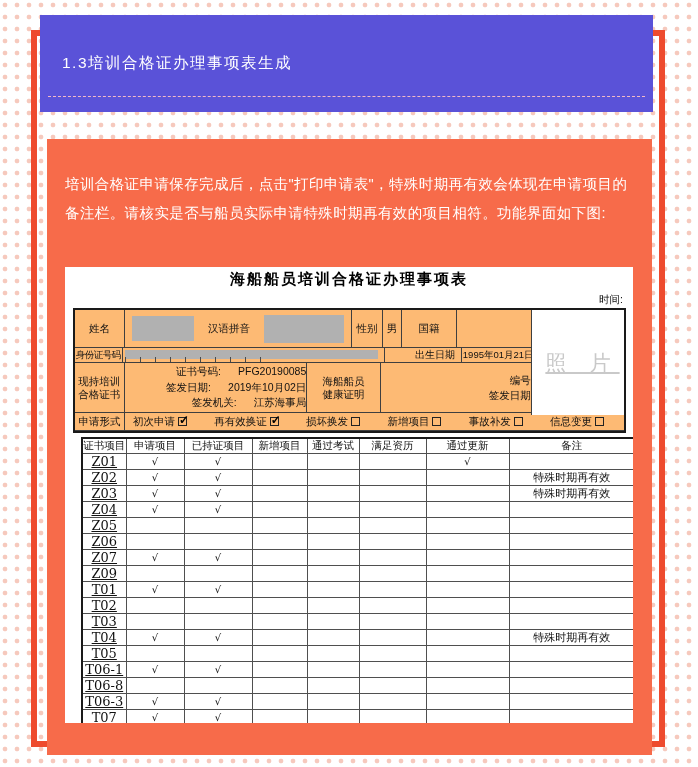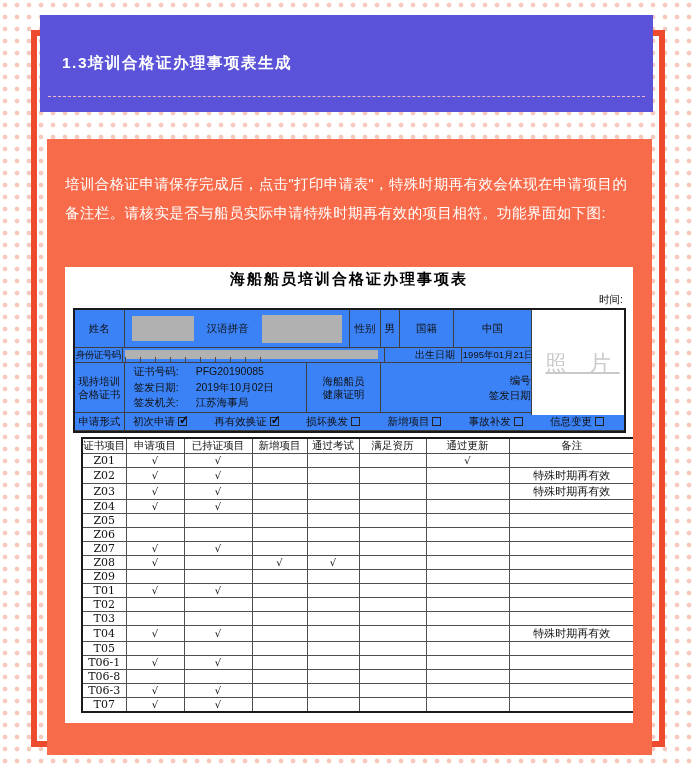--- a/index.html
+++ b/index.html
@@ -15,21 +15,21 @@
   .frame {
     position:absolute; left:31px; top:30px; width:634px; height:717px;
     border:6px solid #ee4b2e;
   }
   .header-box {
     position:absolute; left:40px; top:15px; width:613px; height:97px;
     background:#5a52d8;
   }
   .header-box h1 {
     margin:0; padding:38px 0 0 22px;
-    font-size:15.5px; font-weight:bold; color:#ffffff; letter-spacing:1.5px;
+    font-size:15.5px; font-weight:normal; color:#ffffff; letter-spacing:1.5px;
   }
   .header-dash {
     position:absolute; left:8px; right:8px; bottom:15px;
     border-top:1px dashed #f2b9c6;
   }
   .content-box {
     position:absolute; left:47px; top:139px; width:605px; height:616px;
     background:#f76b4a;
   }
   .intro {
@@ -40,60 +40,60 @@
     position:absolute; left:18px; top:128px; width:568px; height:456px;
     background:#ffffff; overflow:hidden;
   }
   .form-title {
     margin:3px 0 0; text-align:center;
     font-size:15px; font-weight:bold; letter-spacing:2px; color:#000;
   }
   .time-label { position:absolute; top:26px; right:10px; font-size:10.5px; }
 
   
-  .info { position:absolute; left:8px; top:41px; width:553px; border:2px solid #1a1a1a; font-size:10.5px; background:#3b82f6; }
+  .info { position:absolute; left:8px; top:41px; width:553px; border:2px solid #1a1a1a; font-size:10.5px; background:#fdba74; }
   .irow { display:flex; border-bottom:1px solid #3f3f3f; }
   .irow:last-child { border-bottom:none; }
   .ic { border-right:1px solid #3f3f3f; display:flex; align-items:center; justify-content:center; position:relative; overflow:hidden; }
   .ic.last { border-right:none; }
   .r1 { height:38px; } .r2 { height:15px; } .r3 { height:50px; } .r4 { height:18px; }
   .w50{width:50px;} .w227{width:227px;} .w31{width:31px;} .w19{width:19px;} .w55{width:55px;}
   .w78{width:78px;} .w93{width:93px;} .w277{width:277px;} .w184{width:184px;} .w74{width:74px;}
   .w152{width:152px;} .w503{width:503px;}
   .mid1 { justify-content:space-between; padding:0 7px; }
   .redact { background:#b1b1b1; }
   .redact-name { width:62px; height:25px; }
   .redact-pinyin { width:80px; height:28px; }
   .idlabel { font-size:9.5px; white-space:nowrap; letter-spacing:-0.5px; }
   .id-bar { position:absolute; left:2px; right:6px; top:2px; bottom:3px; background:#b1b1b1; }
   .id-ticks { position:absolute; left:2px; right:110px; bottom:0; height:5px;
     background:repeating-linear-gradient(90deg,#4a4a4a 0 1px, rgba(0,0,0,0) 1px 15px); }
   .two-line { flex-direction:column; line-height:13px; }
-  .cert { flex-direction:column; align-items:flex-start; justify-content:center; padding-left:9px; }
+  .cert { flex-direction:column; align-items:flex-end; justify-content:center; padding-left:9px; }
   .cert-line { line-height:15.5px; white-space:nowrap; }
   .cert-line .lb { display:inline-block; width:62px; }
   .numcell { flex-direction:column; align-items:flex-end; justify-content:center; padding-left:10px; line-height:15px; }
   .photo-cell {
     position:absolute; right:0; top:0; width:93px; height:105px; background:#fff;
     border-left:1px solid #3f3f3f; display:flex; align-items:center; justify-content:center;
   }
   .photo-text { color:#c9c9c9; font-size:21px; letter-spacing:9px; padding-left:9px; font-family:"Liberation Serif",serif;text-decoration:underline; }
   .opts { flex:1; display:flex; justify-content:space-between; align-items:center; padding:0 20px 0 8px; border-right:none; }
   .opt { white-space:nowrap; }
   .cb { display:inline-block; width:9px; height:9px; border:1px solid #222; margin-left:3px; position:relative; top:1px; }
   .cb.checked::after { content:"✓"; position:absolute; left:0px; top:-5px; font-size:12px; font-weight:bold; color:#000; }
 
   
   .items { position:absolute; left:16px; top:170px; width:553px;
     border-collapse:collapse; table-layout:fixed; font-size:10px; background:#fff;
     border:2px solid #1a1a1a; }
   .items th, .items td { border:1px solid #4f4f4f; height:14px; padding:0;
     text-align:center; font-weight:normal; overflow:hidden; white-space:nowrap; }
   .items th { font-size:10.5px; }
-  td.code { font-family:"DejaVu Serif", serif; font-size:11px; }
+  td.code { font-family:"DejaVu Serif", serif; font-size:13px;text-decoration:underline; }
   td.chk  { font-family:"DejaVu Serif", serif; font-size:10px; }
   td.remark { font-size:11px;margin-left:20px; }
 </style>
 </head>
 <body>
 
 <div class="frame"></div>
 
 <div class="header-box">
   <h1>1.3培训合格证办理事项表生成</h1>
@@ -112,21 +112,20 @@
       <div class="irow r1">
         <div class="ic w50">姓名</div>
         <div class="ic w227 mid1">
           <span class="redact redact-name"></span>
           <span>汉语拼音</span>
           <span class="redact redact-pinyin"></span>
         </div>
         <div class="ic w31">性别</div>
         <div class="ic w19">男</div>
         <div class="ic w55">国籍</div>
-        <div class="ic w78">中国</div>
         <div class="ic w93 last"></div>
       </div>
 
       <div class="irow r2">
         <div class="ic w50">
             <span class="idlabel">身份证号码</span>
           </div>
         <div class="ic w277">
           <span class="id-bar redact"></span>
           <span class="id-ticks"></span>
@@ -264,30 +263,20 @@
           <td class="code">Z07</td>
           <td class="chk">√</td>
           <td class="chk">√</td>
           <td class="chk"></td>
           <td class="chk"></td>
           <td class="chk"></td>
           <td class="chk"></td>
           <td class="remark"></td>
         </tr>
           <tr>
-          <td class="code">Z08</td>
-          <td class="chk">√</td>
-          <td class="chk"></td>
-          <td class="chk">√</td>
-          <td class="chk">√</td>
-          <td class="chk"></td>
-          <td class="chk"></td>
-          <td class="remark"></td>
-        </tr>
-          <tr>
           <td class="code">Z09</td>
           <td class="chk"></td>
           <td class="chk"></td>
           <td class="chk"></td>
           <td class="chk"></td>
           <td class="chk"></td>
           <td class="chk"></td>
           <td class="remark"></td>
         </tr>
           <tr>

